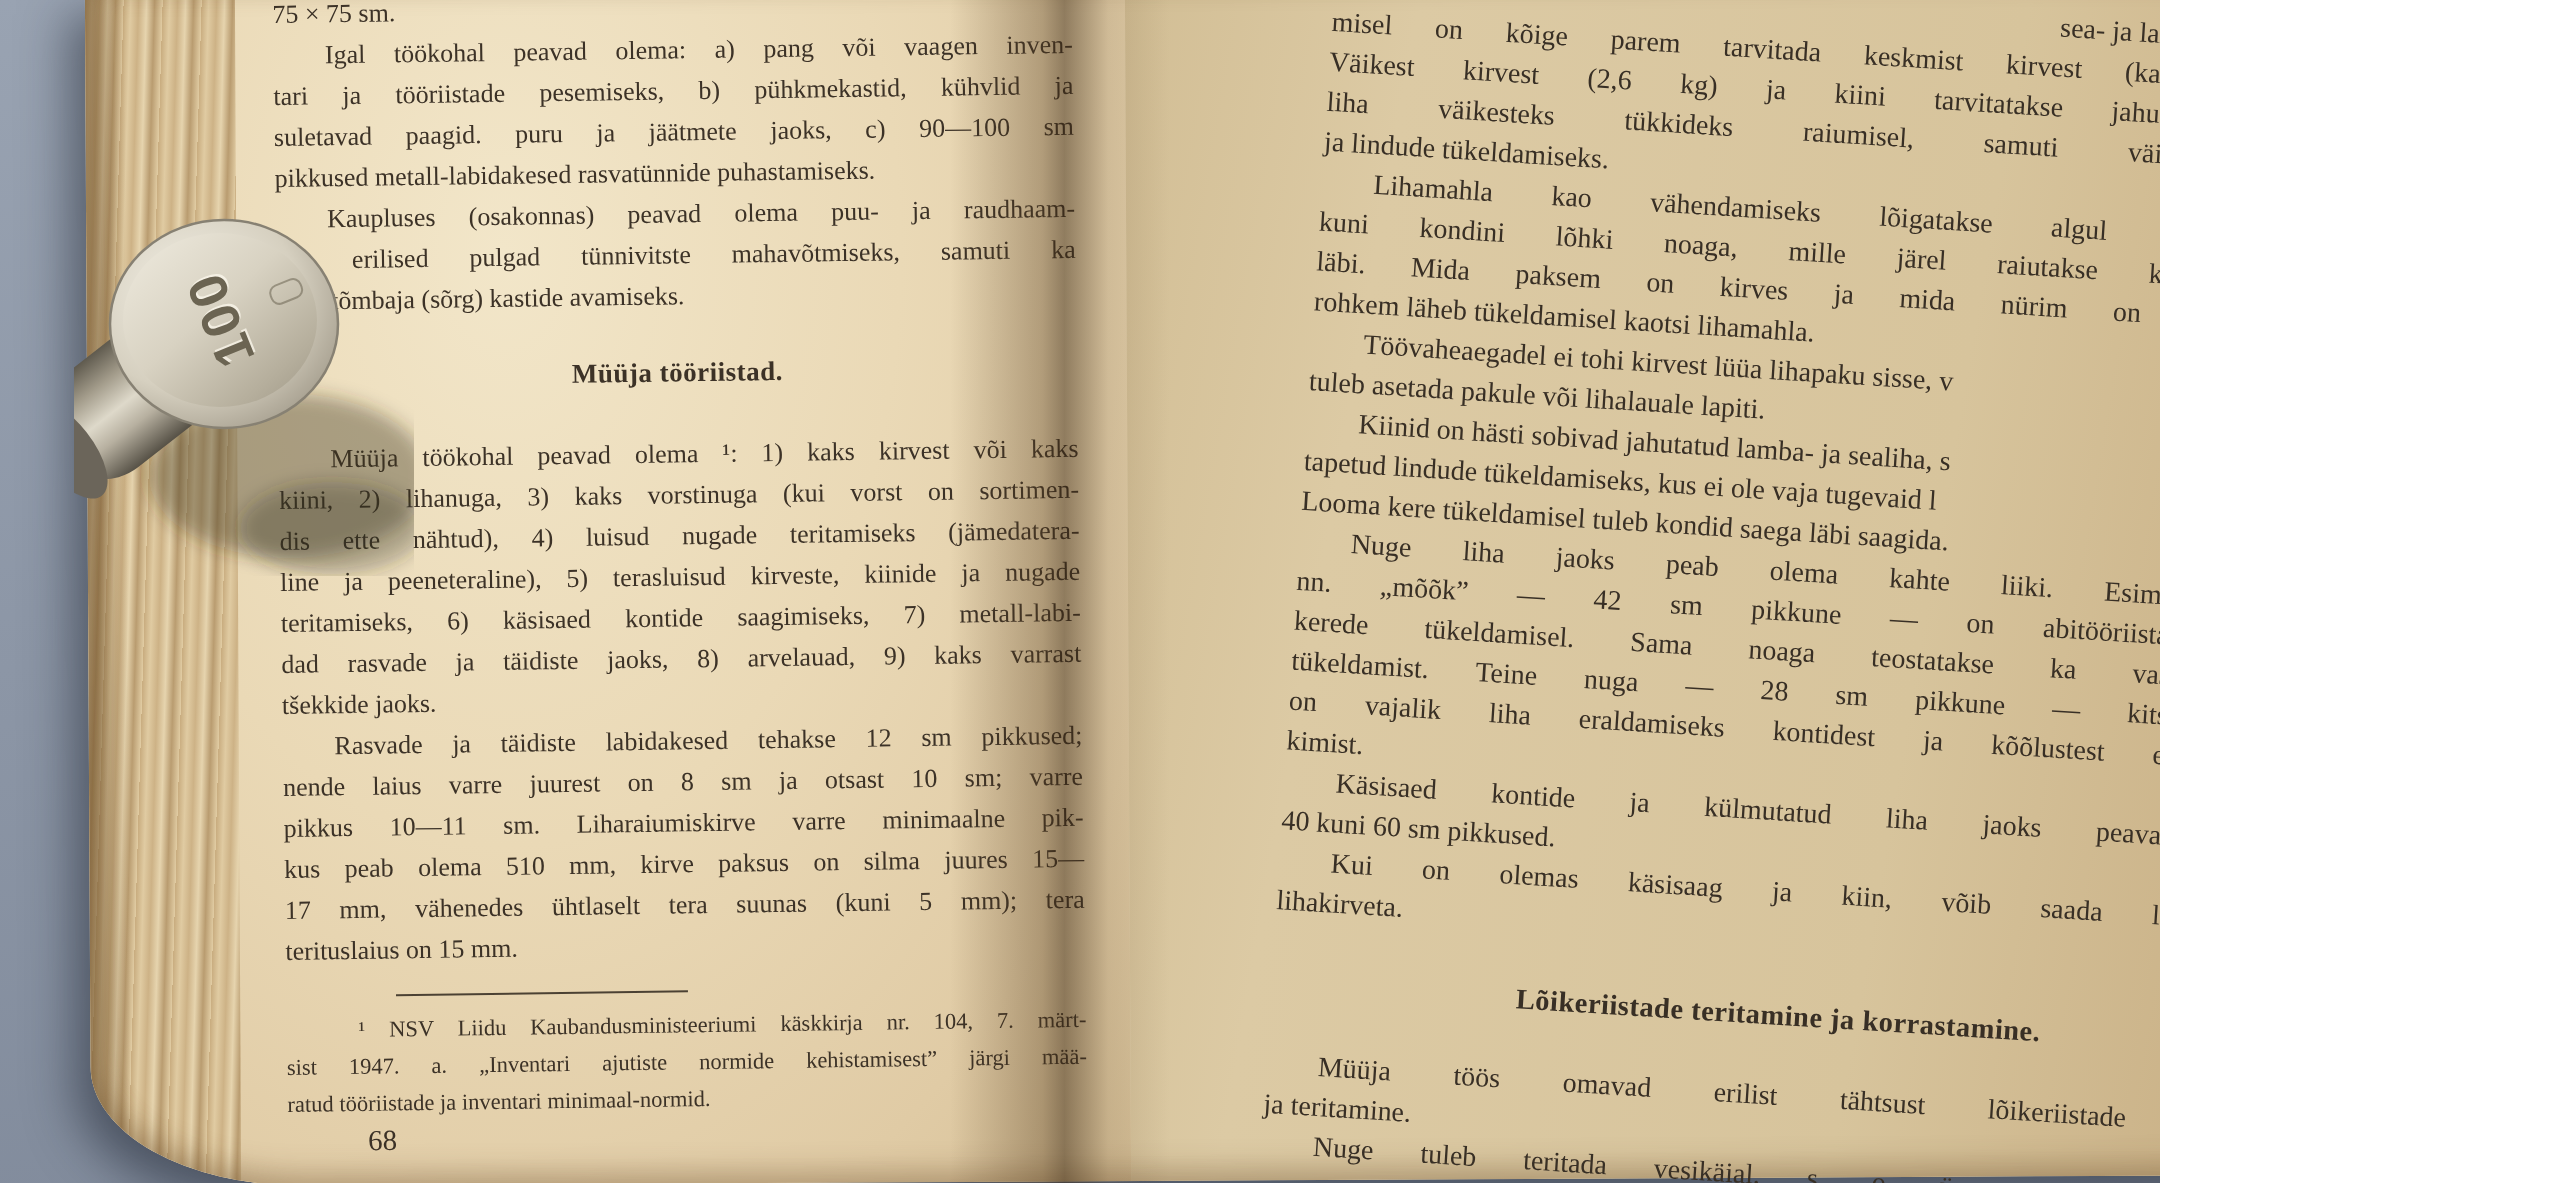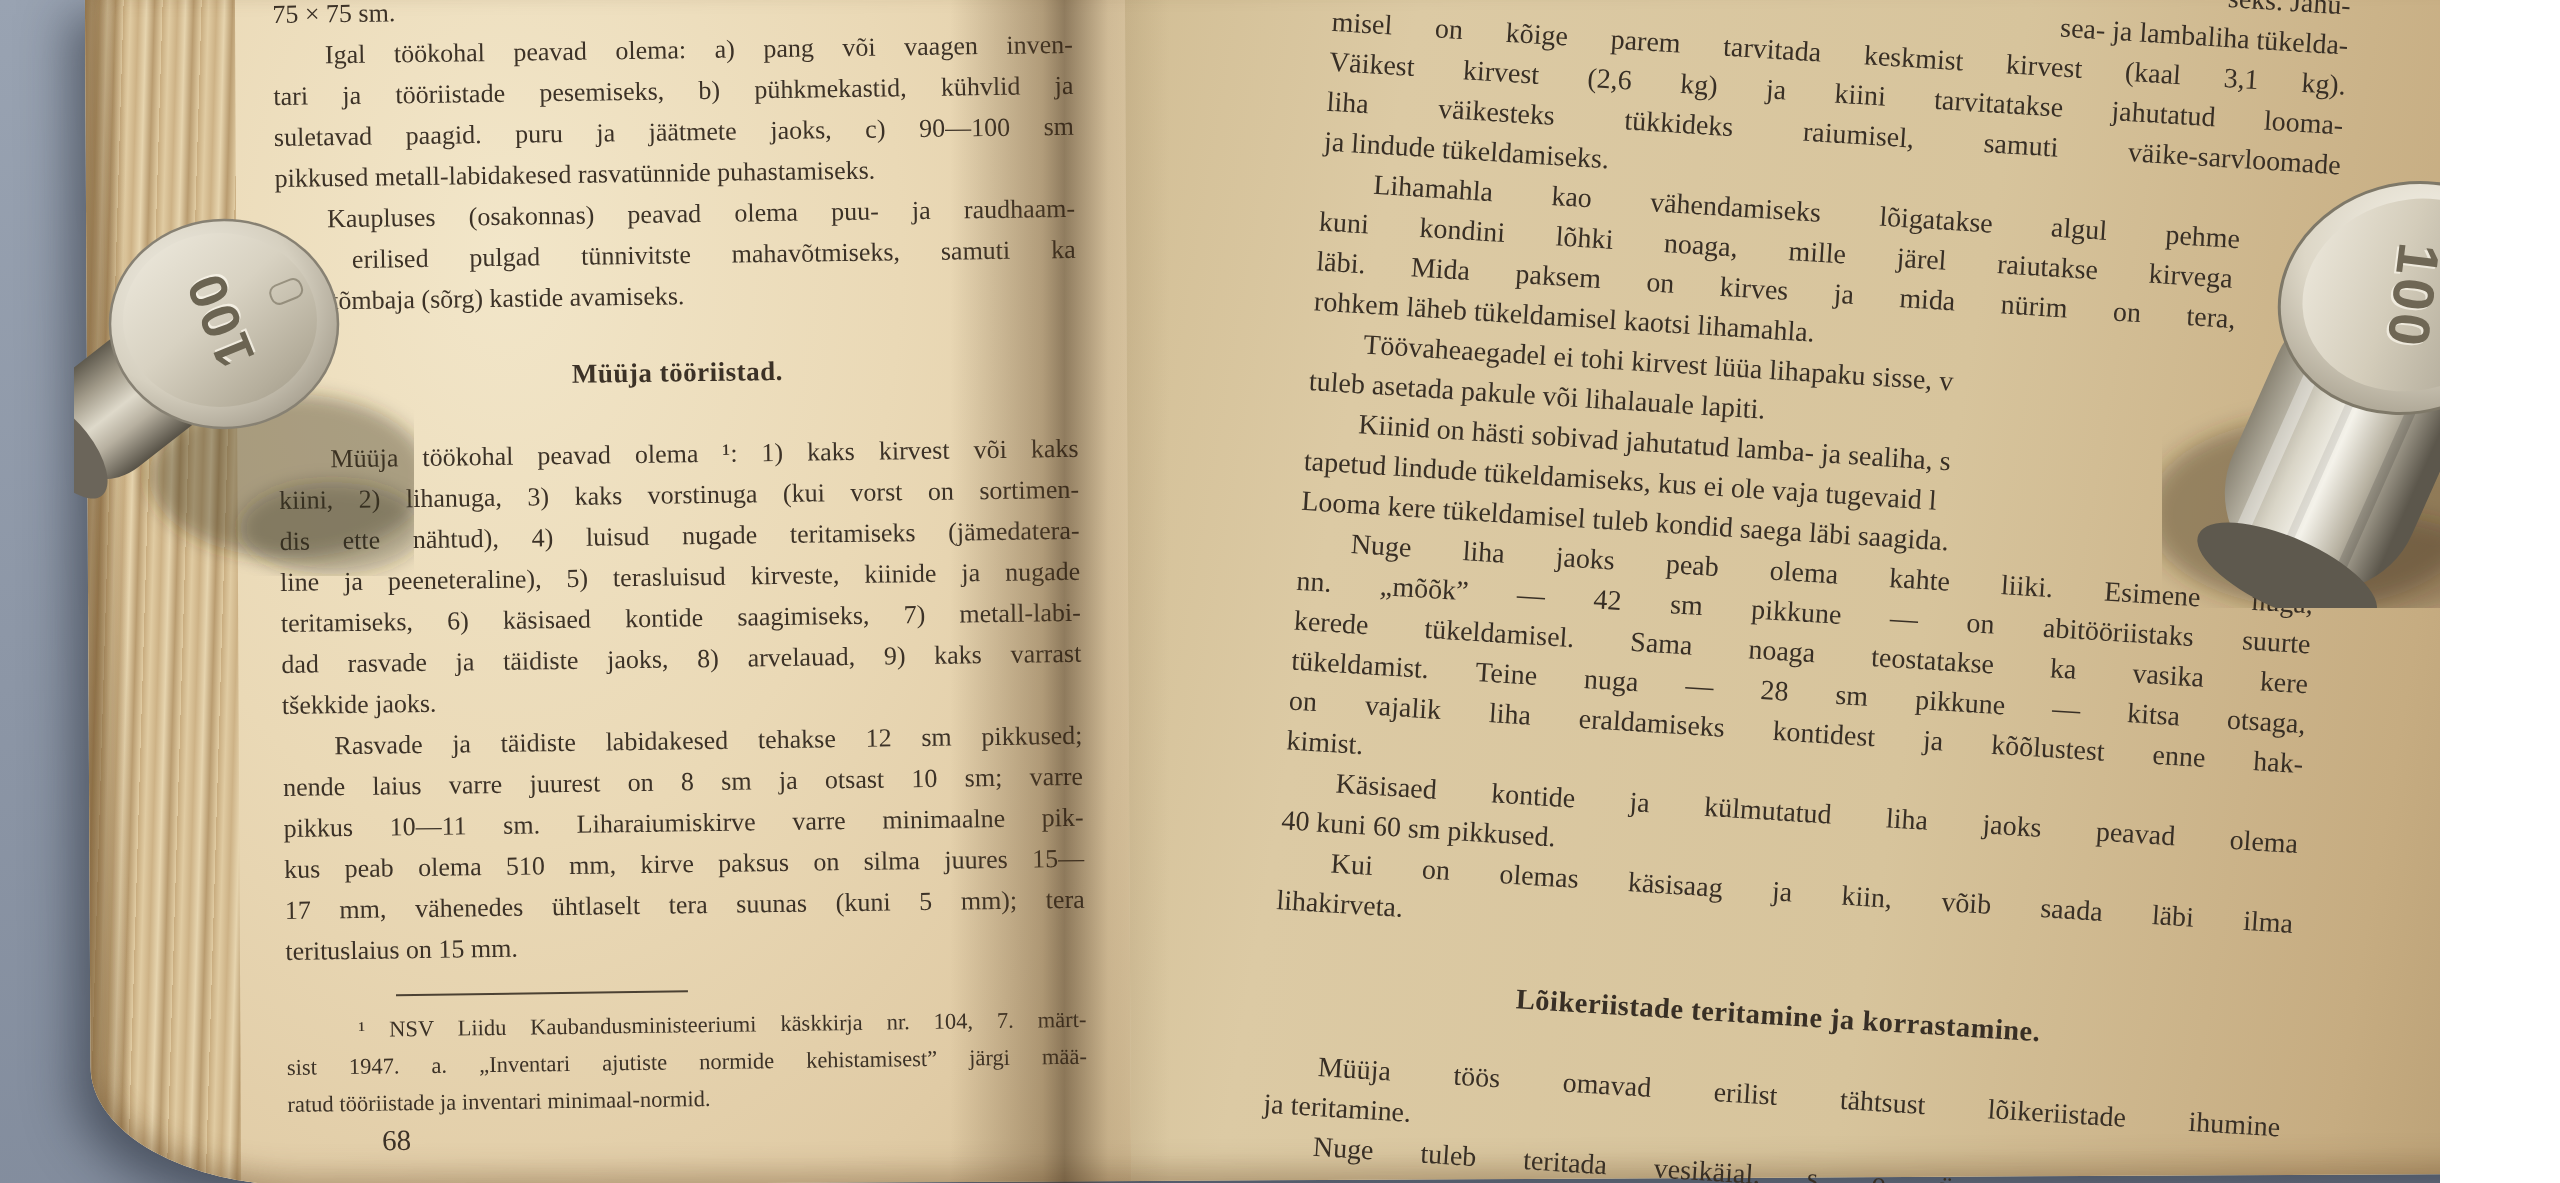--- a/index.html
+++ b/index.html
@@ -1,17 +1,17 @@
 <!DOCTYPE html>
 <html><head>
 <meta charset="utf-8">
 <style>
   html,body{margin:0;padding:0;}
   body{width:2560px;height:1183px;font-family:"Liberation Serif",serif;}
-  .scene{position:relative;width:2440px;height:1183px;overflow:hidden;
+  .scene{position:relative;width:2160px;height:1183px;overflow:hidden;
          background:linear-gradient(172deg,#99a3b2 0%,#8c96a6 45%,#7d8798 100%);}
   
   .book{position:absolute;left:88px;top:-14px;width:2480px;height:1194px;
         transform:rotate(-0.3deg);transform-origin:50% 50%;
         border-bottom-left-radius:210px 120px;overflow:hidden;z-index:1;
         background:#e6d6b4;box-shadow:-16px 22px 48px rgba(22,28,40,0.5);}
   .book::after{content:'';position:absolute;inset:0;pointer-events:none;
         border-bottom-left-radius:inherit;
         box-shadow:inset 0 -12px 28px rgba(100,70,35,.28), inset 14px 0 26px rgba(100,70,35,.18);}
   .edge-stack{position:absolute;left:0;top:0;width:186px;height:100%;
@@ -32,21 +32,21 @@
         transform:rotate(3.6deg);transform-origin:0 0;color:#382f25;}
   .line{text-align:justify;text-align-last:left;}
   .line.fill{text-align-last:justify;}
   .frag .line{text-align:right;text-align-last:right;}
   .para.indent .line:first-child{text-indent:52px;}
   .heading{font-weight:bold;text-align:center;letter-spacing:.5px;margin:36px 0 40px;font-size:27px;}
   .right-text .heading{margin:44px 0 40px;font-size:28.5px;}
   .para-fn{font-size:22.5px;line-height:37px;}
   .para-fn .line:first-child{text-indent:72px;}
   .fn-rule{border-top:2px solid #4b4133;width:292px;margin:24px 0 14px 110px;}
-  .page-number{position:absolute;left:382px;top:1124px;font-size:29px;color:#3c3227;
+  .page-number{position:absolute;left:368px;top:1124px;font-size:29px;color:#3c3227;
         z-index:2;transform:rotate(-1deg);}
   
   .weight{position:absolute;z-index:5;}
   .weight-left{left:74px;top:176px;}
   .weight-right{left:2162px;top:148px;}
 </style>
 </head>
 <body>
 
 <div class="scene">

